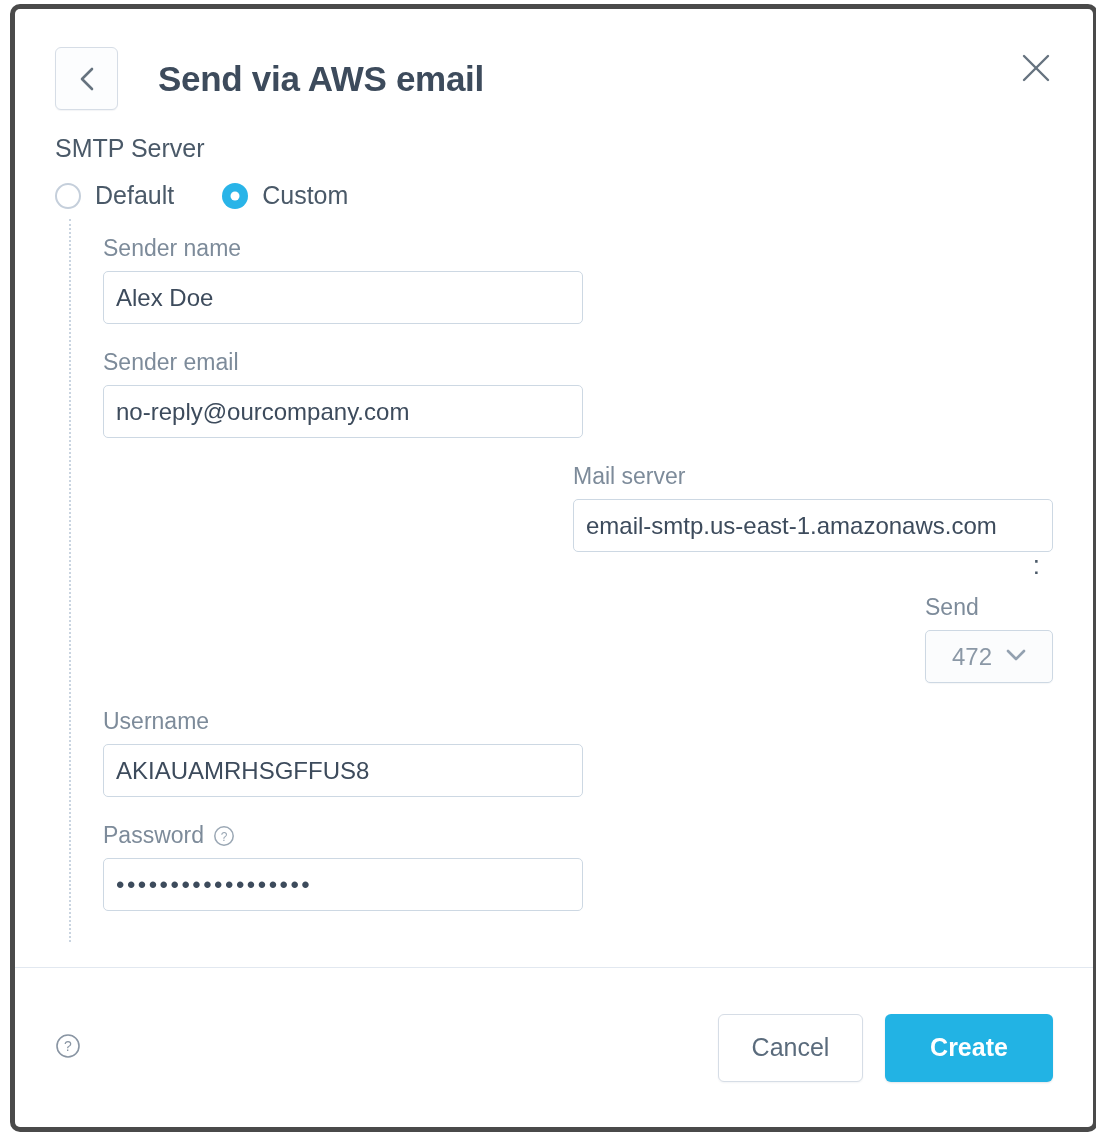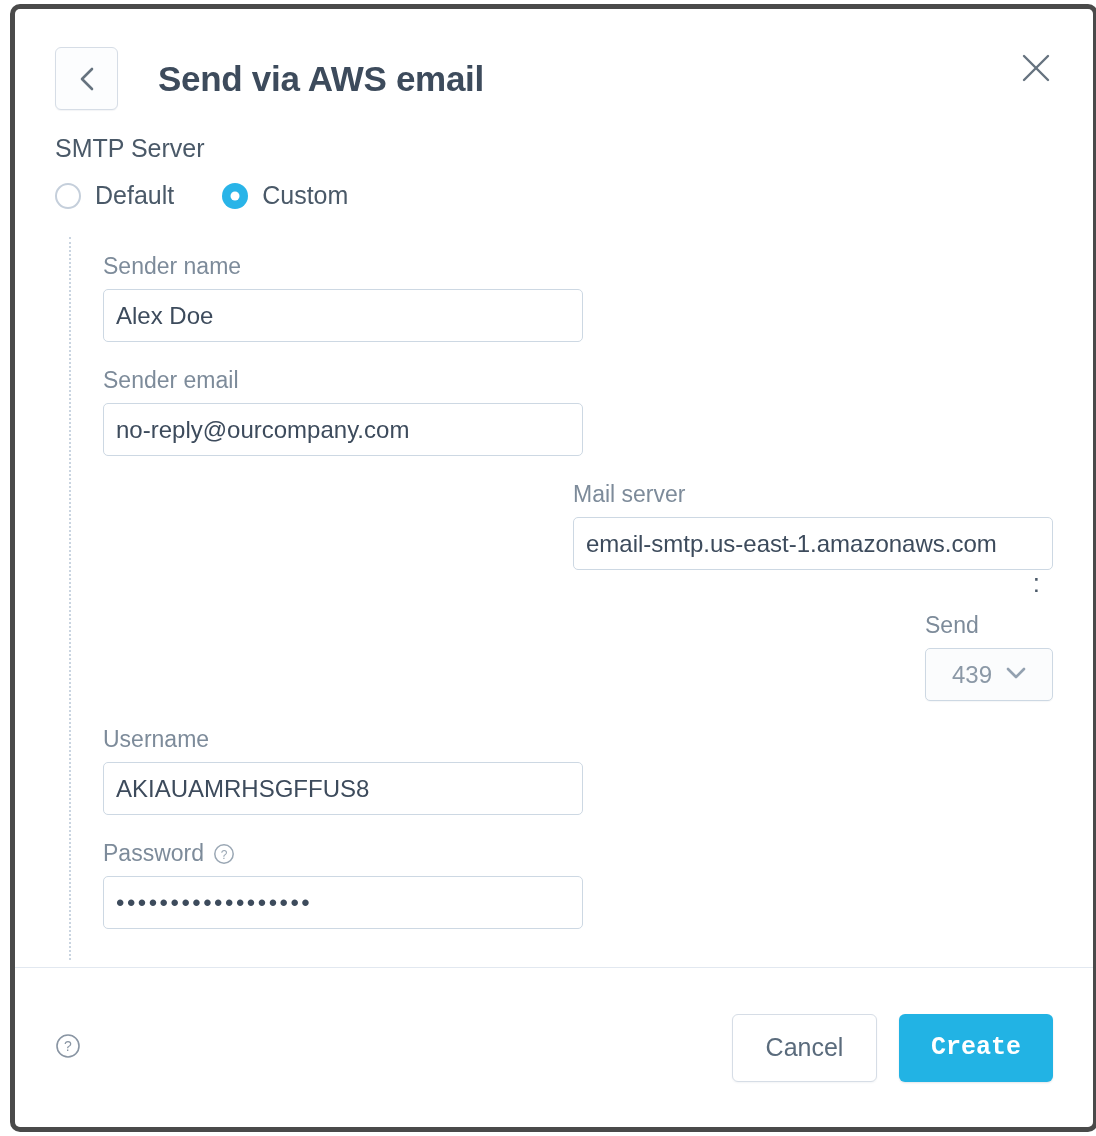--- a/index.html
+++ b/index.html
@@ -93,21 +93,21 @@
 
   .section-label {
     font-size: 25px;
     color: #4a5968;
     margin-bottom: 18px;
   }
 
   .radio-row {
     display: flex;
     align-items: center;
-    margin-bottom: 27px;
+    margin-bottom: 9px;
   }
 
   .radio-option {
     display: flex;
     align-items: center;
     cursor: pointer;
     margin-right: 48px;
   }
 
   .radio-mark {
@@ -270,29 +270,29 @@
     border-radius: 6px;
     background: #ffffff;
     color: #5a6b7c;
     font-size: 25px;
     font-family: "Liberation Sans", sans-serif;
     cursor: pointer;
     box-shadow: 0 1px 2px rgba(20,40,70,0.05);
   }
 
   .btn-create {
-    width: 154px;
+    width: 168px;
     height: 68px;
     border: none;
     border-radius: 6px;
     background: #22b3e4;
     color: #ffffff;
     font-size: 25px;
     font-weight: bold;
-    font-family: Liberation Mono, monospace;
+    font-family: Liberation Sans, sans-serif;
     cursor: pointer;
     margin-left: 22px;
     box-shadow: 0 1px 2px rgba(20,40,70,0.12);
   }
 </style>
 </head>
 <body>
 
 <div class="frame">
   <div class="dialog">
@@ -349,21 +349,21 @@
         <div class="field-group">
           <div class="server-row">
             <div class="server-col">
               <div class="field-label">Mail server</div>
               <input class="text-input" type="text" value="email-smtp.us-east-1.amazonaws.com" style="">
             </div>
             <div class="colon-sep">:</div>
             <div class="port-col">
               <div class="field-label">Send</div>
               <div class="port-select">
-                <span class="port-value">439</span>
+                <span class="port-value">472</span>
                 <span>
                   <svg width="20" height="13" viewBox="0 0 20 13">
                     <polyline points="2,2 10,10 18,2" fill="none" stroke="#93a1b0" stroke-width="2.6" stroke-linecap="round" stroke-linejoin="round"></polyline>
                   </svg>
                 </span>
               </div>
             </div>
           </div>
         </div>
 

